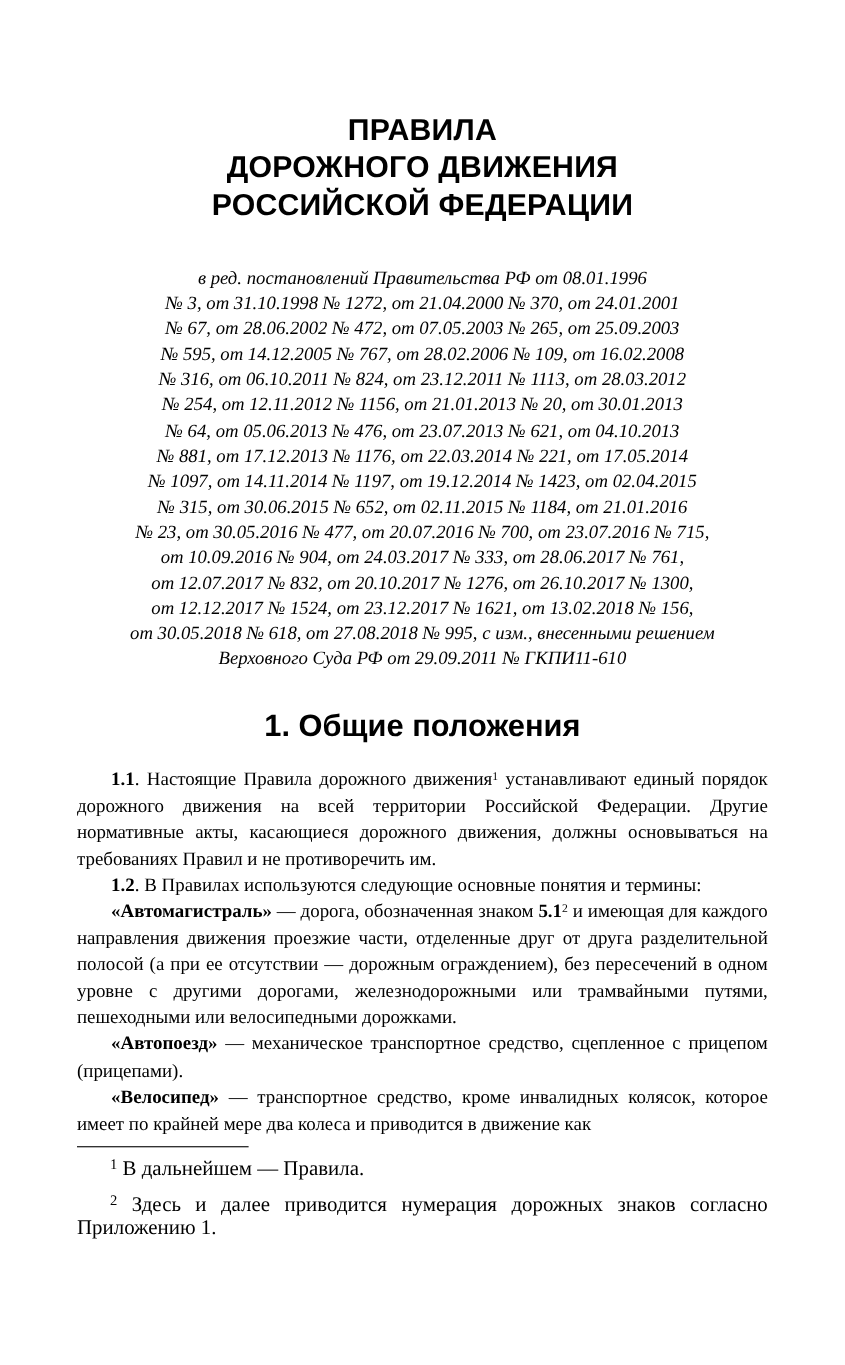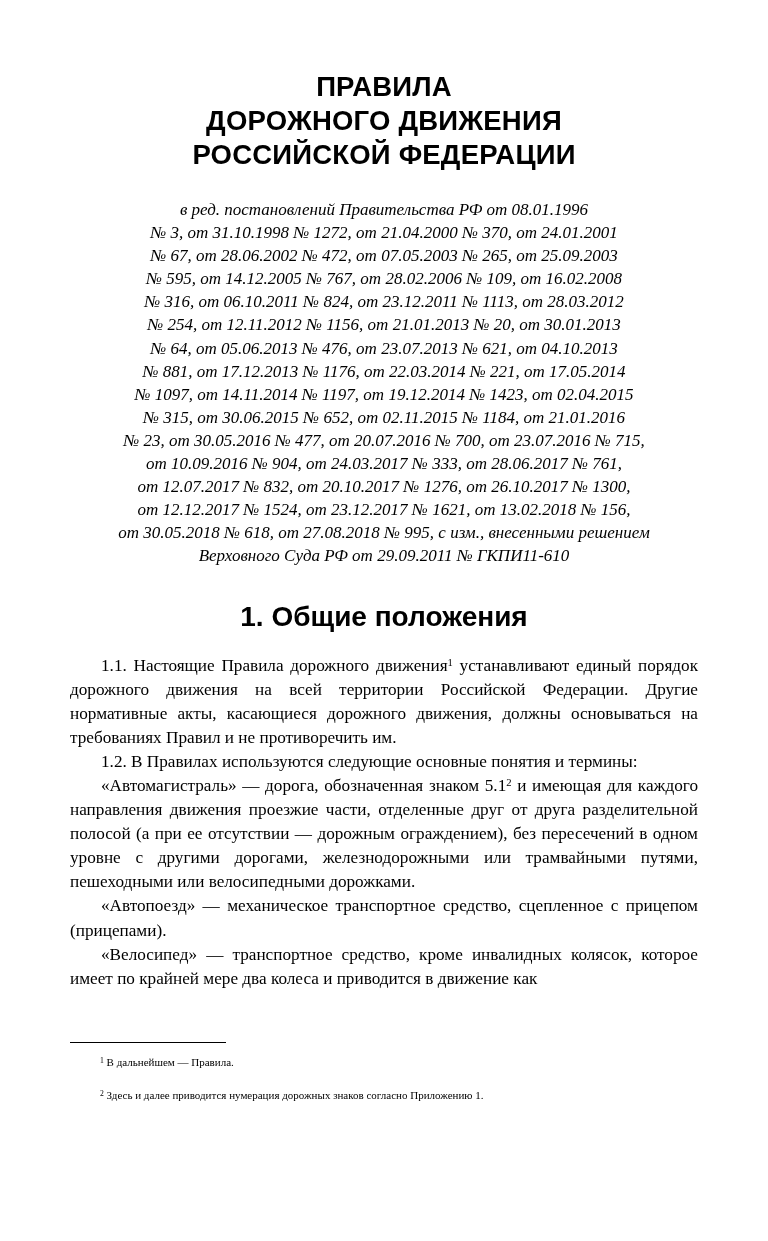--- a/index.html
+++ b/index.html
@@ -22,22 +22,22 @@
   }
   .content {
     position: absolute;
     left: 70px;
     top: 0;
     width: 628px;
   }
 
   
   .doc-title {
-    margin: 0;
-    padding-top: 70px;
+    margin: 12px;
+    padding-top: 89px;
     text-align: center;
     font-family: "Liberation Sans", sans-serif;
     font-weight: bold;
     font-size: 27.5px;
     line-height: 34px;
     letter-spacing: 0.2px;
   }
   .doc-title .tline {
     display: block;
     white-space: nowrap;
@@ -75,21 +75,21 @@
   }
   p.para {
     margin: 0;
     font-family: "Liberation Serif", serif;
     font-size: 17.2px;
     line-height: 24.1px;
     text-align: justify;
     text-indent: 31px;
     hyphens: manual;
   }
-  b, strong { font-weight: normal; margin-top: 20px; }
+  b, strong { font-weight: bold; margin-top: 20px; }
   sup {
     font-size: 0.62em;
     vertical-align: 0.44em;
     line-height: 0;
   }
 
   
   .footnotes {
     position: absolute;
     left: 70px;
@@ -99,21 +99,21 @@
   .footnote-rule {
     width: 156px;
     height: 0;
     border: 0;
     border-top: 1.1px solid #000;
     margin: 0 0 9px 0;
   }
   p.footnote {
     margin: 0 0 12px 0;
     font-family: "Liberation Serif", serif;
-    font-size: 11px;
+    font-size: 19px;
     line-height: 21px;
     text-align: justify;
     text-indent: 30px;
   }
   p.footnote:last-child { margin-bottom: 0; }
   p.footnote sup {
     font-size: 0.7em;
     vertical-align: 0.42em;
   }
 </style>

